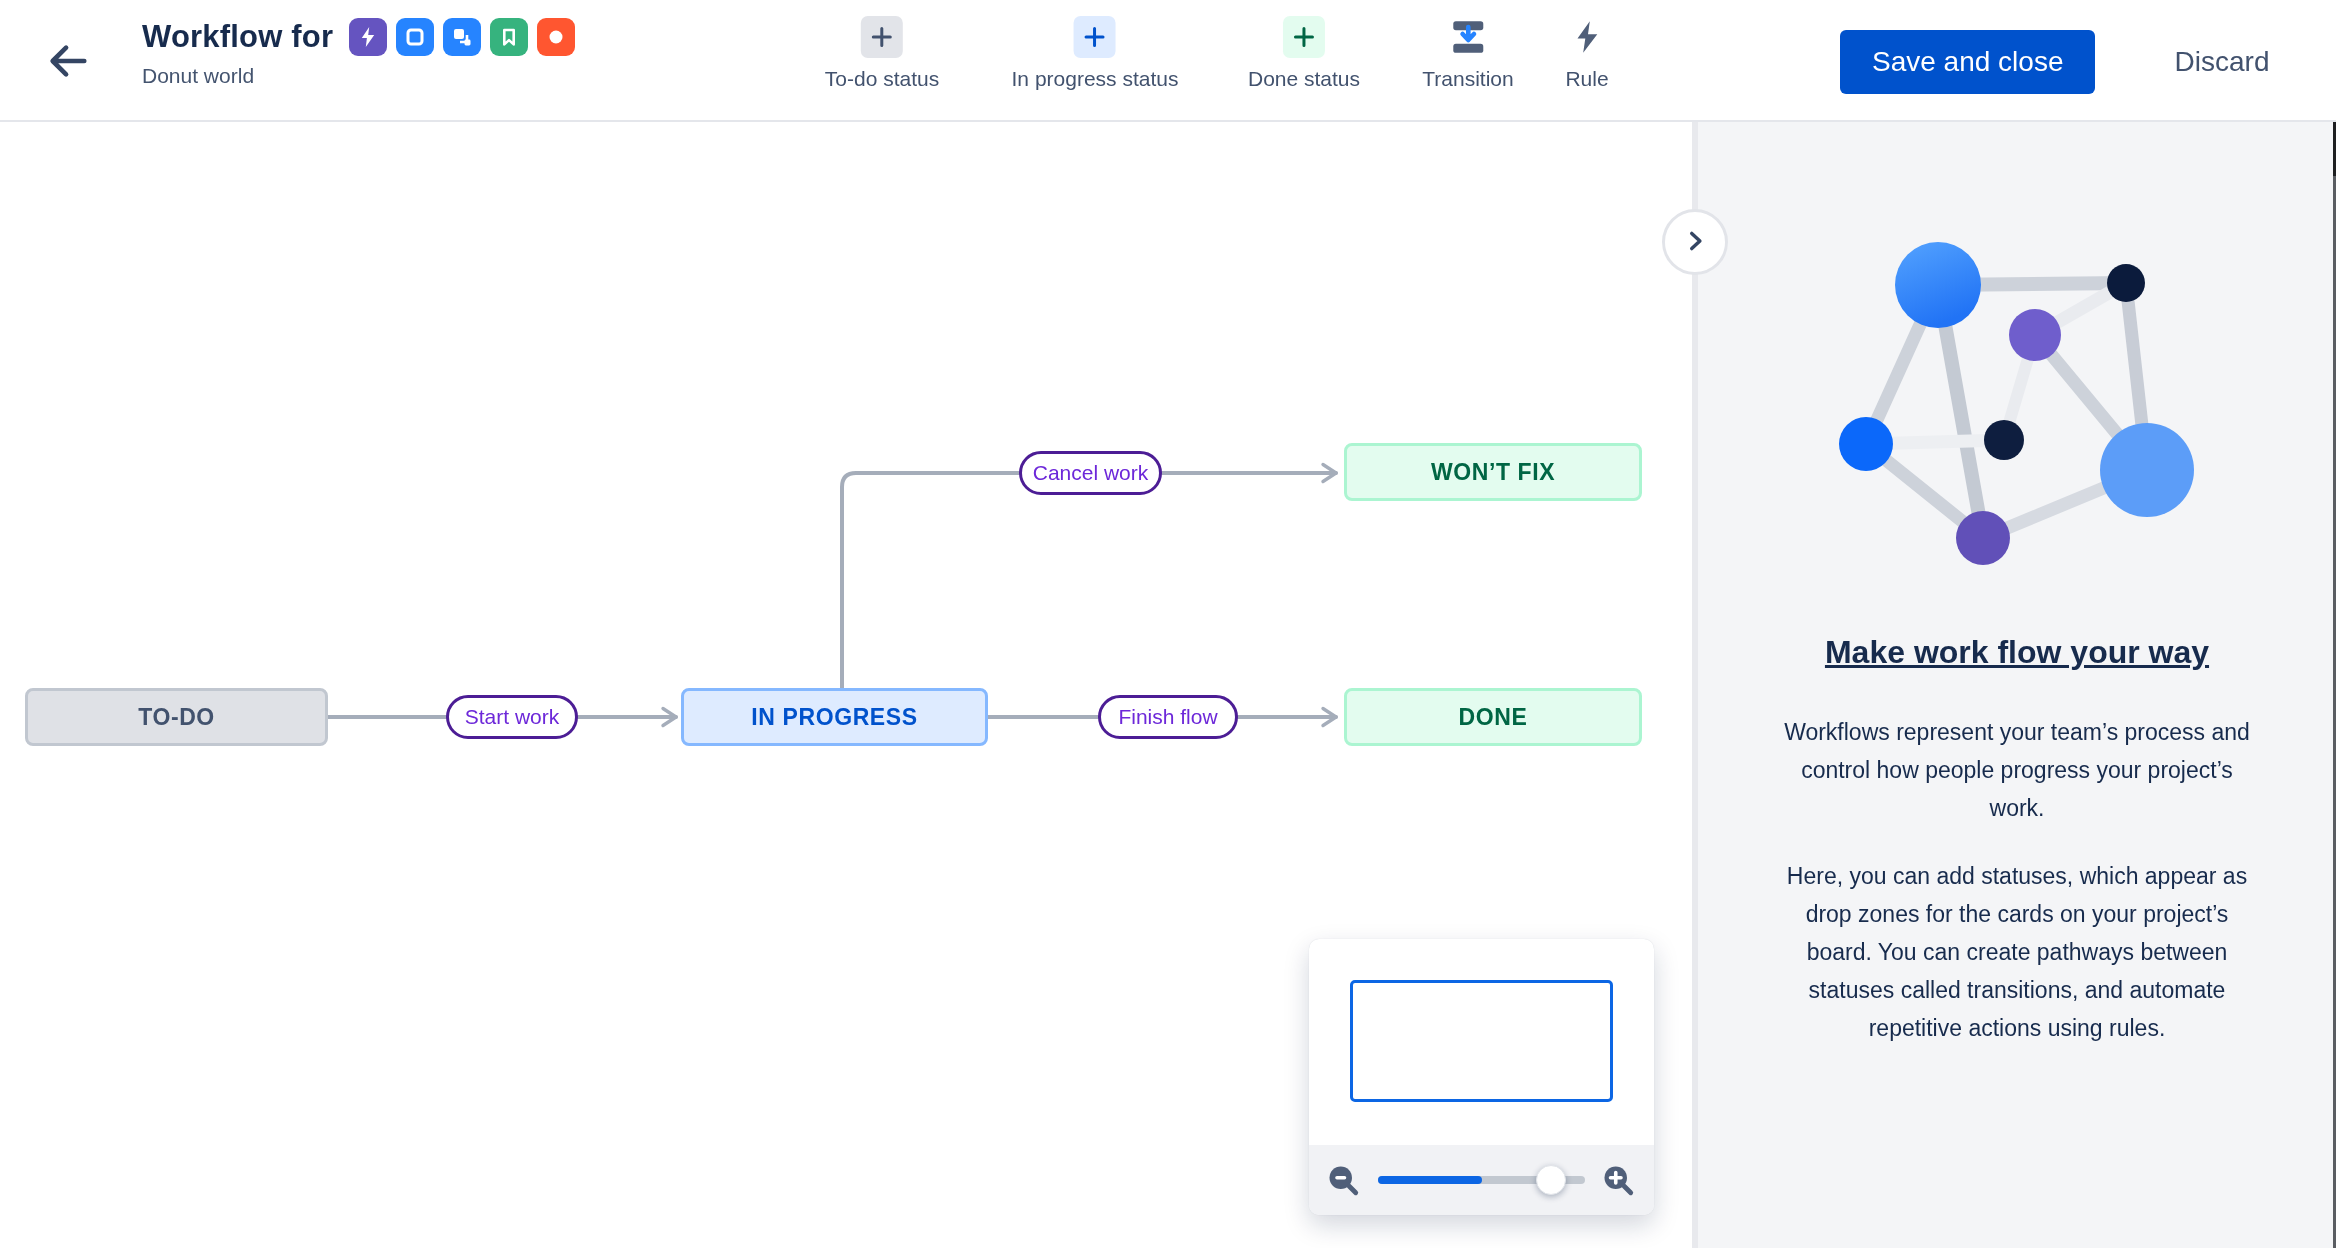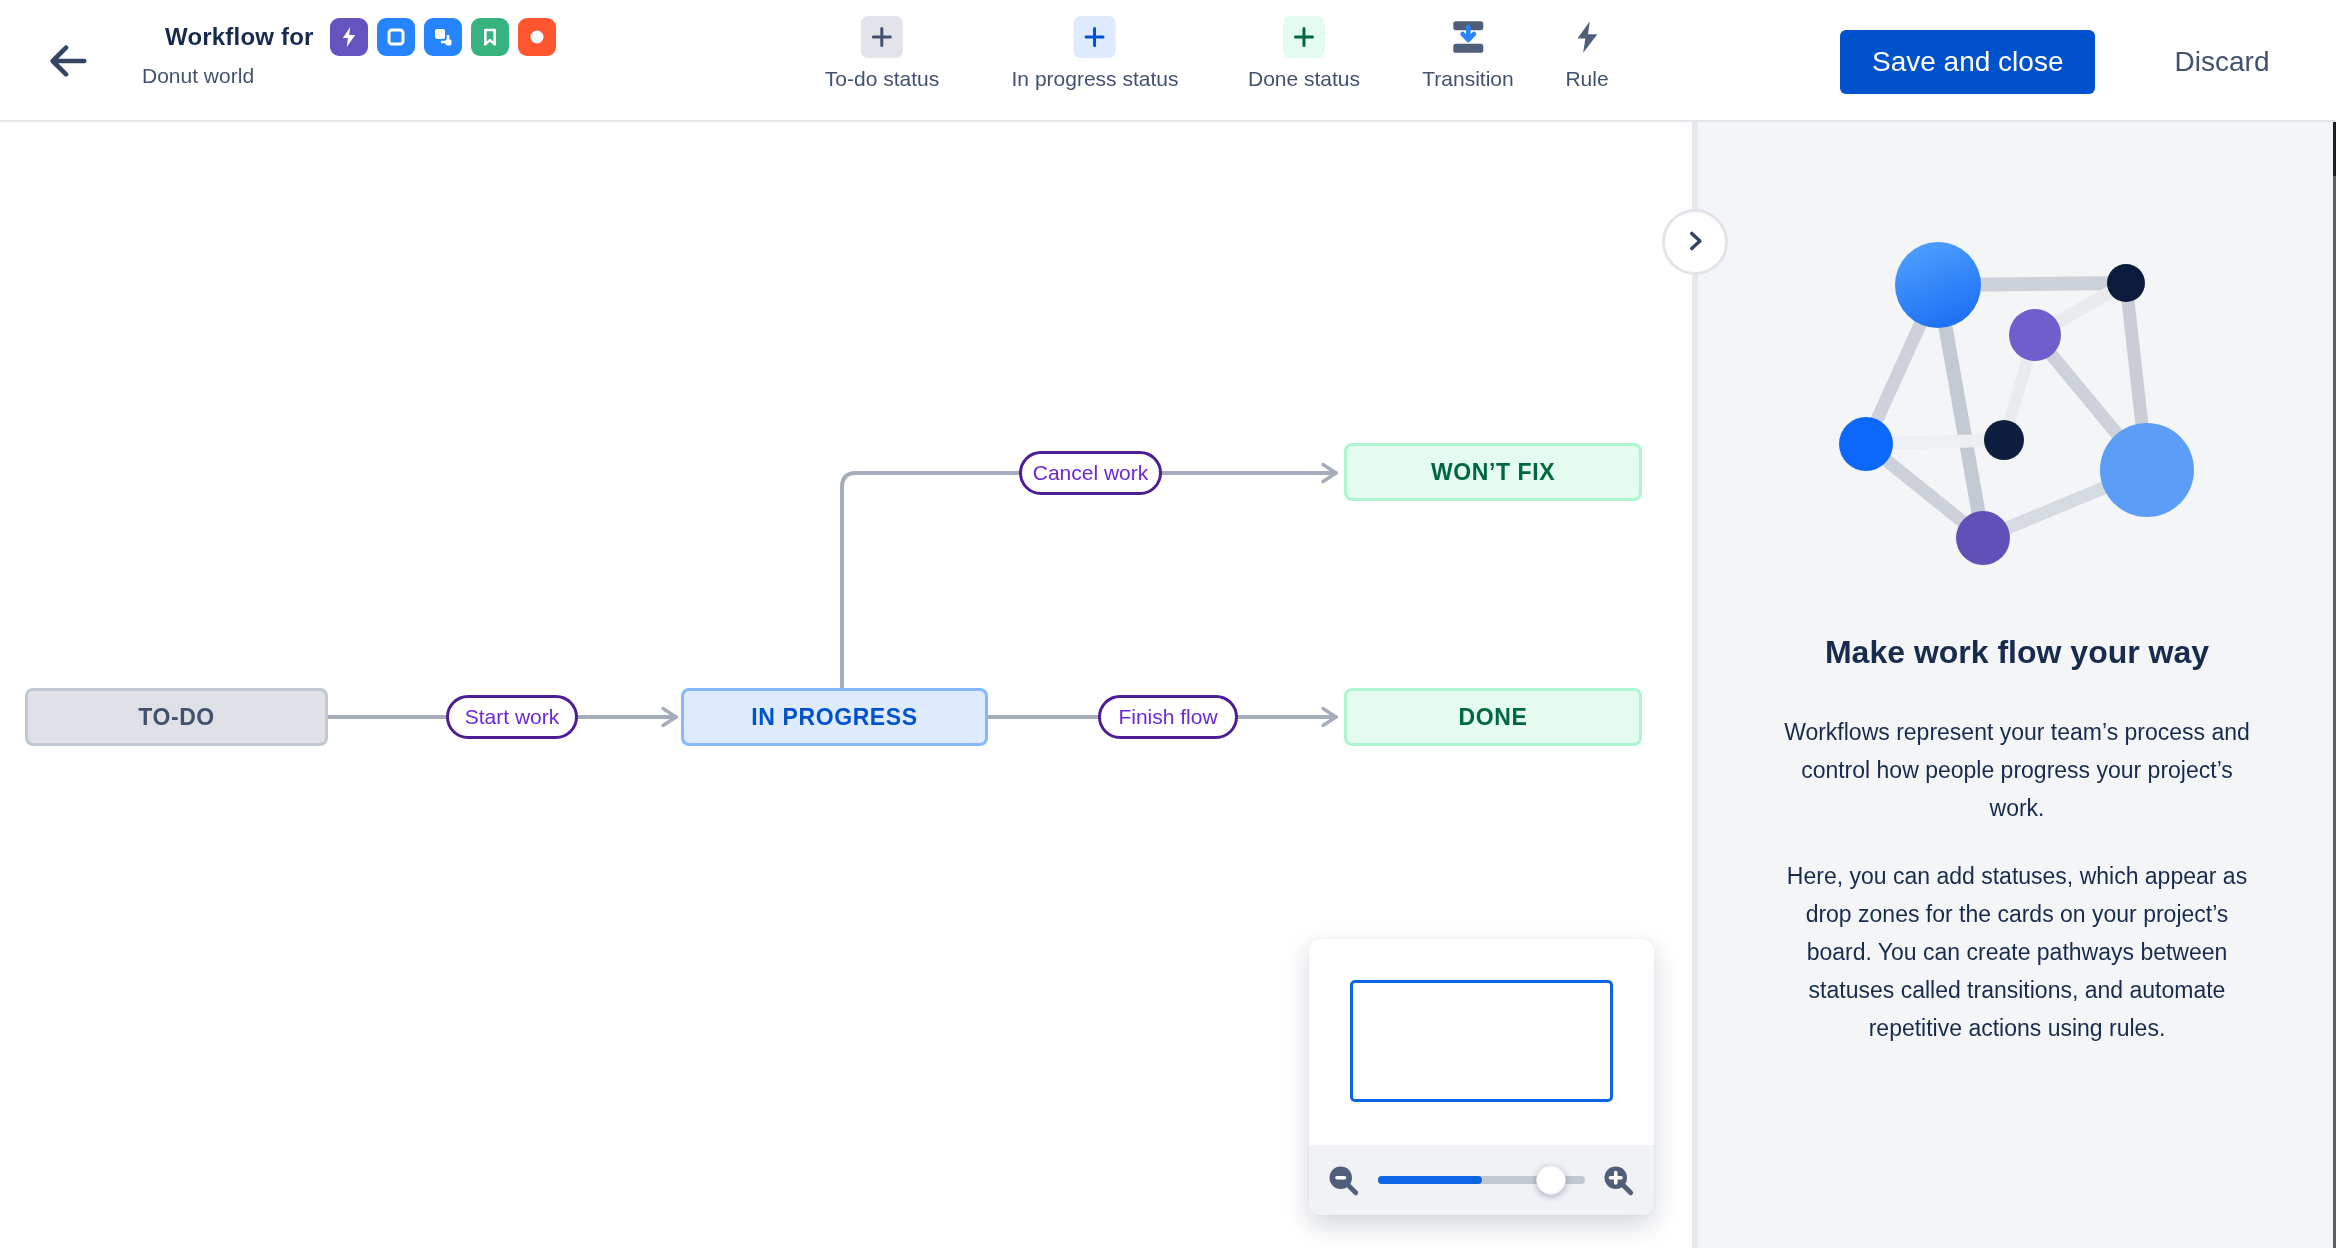--- a/index.html
+++ b/index.html
@@ -7,21 +7,21 @@
               font-family:"Liberation Sans", sans-serif; }
   .app { position:relative; width:2336px; height:1248px; }
 
   
   .header { position:absolute; top:0; left:0; width:2336px; height:122px;
             background:#fff; border-bottom:2px solid #E4E6EB; z-index:30; }
   .back-btn { position:absolute; left:42px; top:36px; width:52px; height:52px;
               border:none; background:transparent; cursor:pointer; }
   .title-block { position:absolute; left:142px; top:18px; }
   .title-row { display:flex; align-items:center; gap:16px; }
-  .page-title { font-size:24px; font-weight:700; color:#172B4D; letter-spacing:.2px;margin-left:23px; }
+  .page-title { font-size:31px; font-weight:700; color:#172B4D; letter-spacing:.2px; }
   .issue-icons { display:flex; gap:9px; }
   .issue-icon { width:38px; height:38px; border-radius:9px; display:flex;
                 align-items:center; justify-content:center; }
   .subtitle { margin-top:8px; font-size:21px; color:#44546F; }
 
   .tb-item { position:absolute; top:16px; transform:translateX(-50%);
              display:flex; flex-direction:column; align-items:center;
              background:transparent; border:none; cursor:pointer; }
   .tb-icon { width:42px; height:42px; border-radius:7px; display:flex;
              align-items:center; justify-content:center; }
@@ -78,21 +78,21 @@
   .divider { position:absolute; left:1692px; top:122px; width:6px; height:1126px;
              background:#E8E9ED; }
   .panel { position:absolute; left:1698px; top:122px; width:638px; height:1126px;
            background:#F4F5F7; overflow:hidden; }
   .panel-toggle { position:absolute; left:1662px; top:209px; width:66px; height:66px;
                   border-radius:50%; background:#fff; border:3px solid #E2E4E9;
                   cursor:pointer; z-index:40; display:flex; align-items:center;
                   justify-content:center; }
   .illustration { position:absolute; left:122px; top:108px; }
   .panel-copy { position:absolute; left:0; top:512px; width:638px; text-align:center; }
-  .panel-heading { font-size:32px; font-weight:700; color:#172B4D; }
+  .panel-heading { font-size:32px; font-weight:700; color:#172B4D;text-decoration:underline; }
   .panel-p { width:475px; margin:0 auto; margin-top:30px; font-size:23px;
              line-height:38px; color:#172B4D; }
   .panel-p:first-of-type { margin-top:42px; }
 
   
   .scroll-strip { position:absolute; right:0; top:122px; width:3px; height:1126px;
                   background:#5A5D62; cursor:pointer; }
   .scroll-thumb { position:absolute; right:0; top:0; width:3px; height:54px; background:#1E1F21; }
 </style>
 </head>

